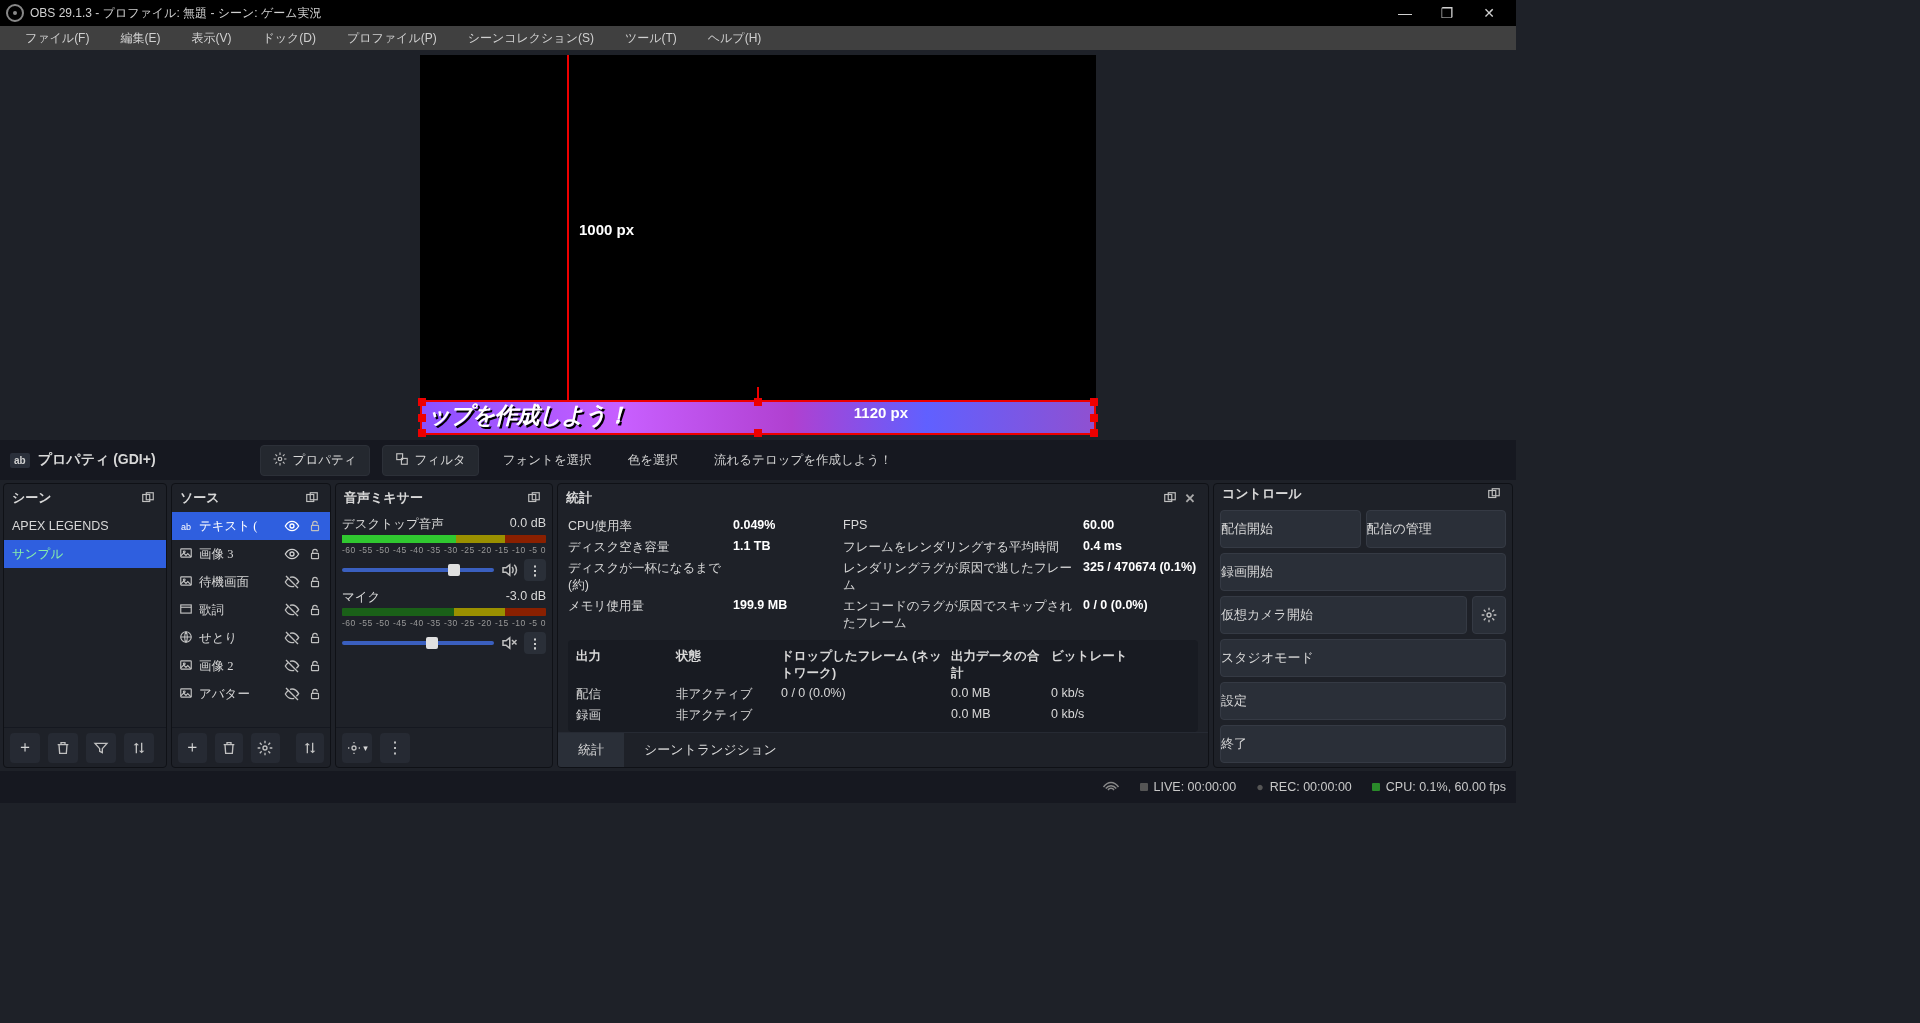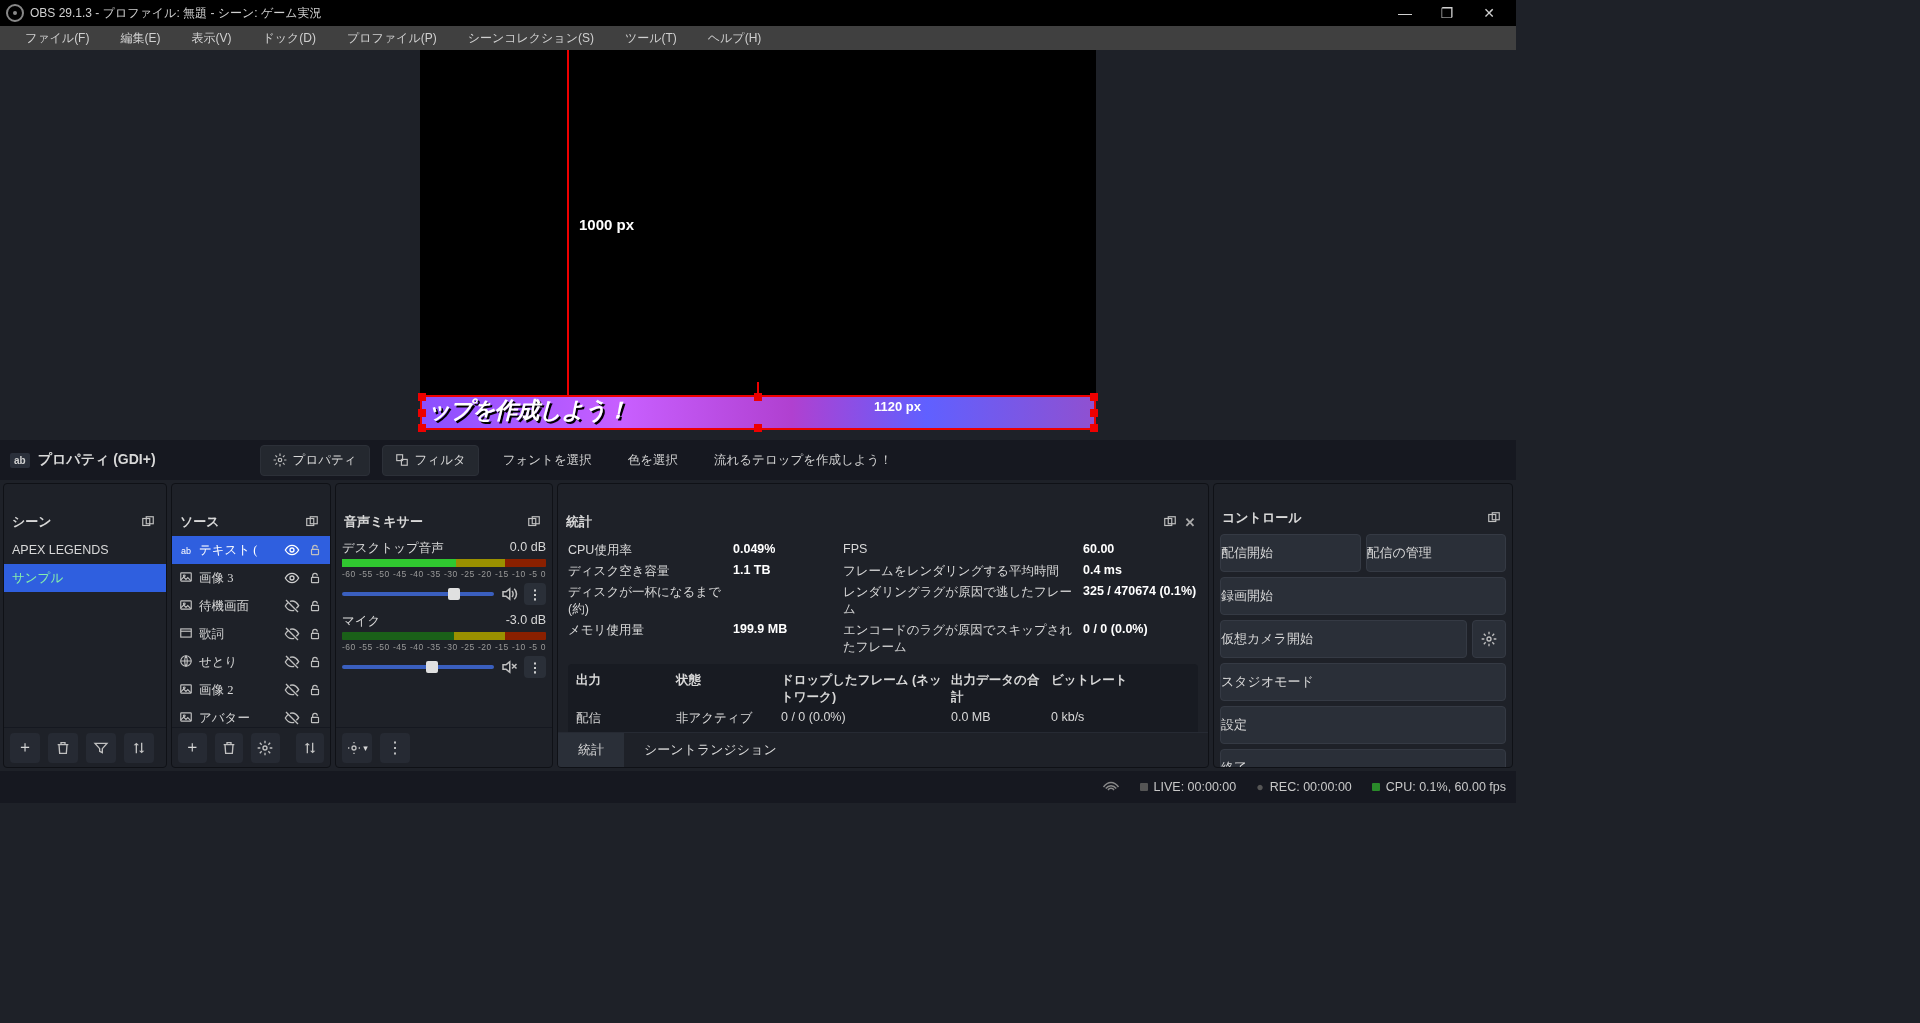--- a/index.html
+++ b/index.html
@@ -8,48 +8,48 @@
 
 .titlebar { height:26px; background:#000; display:flex; align-items:center; padding:0 6px; color:#d0d0d0; font-size:12px; }
 .titlebar .logo { width:18px; height:18px; border:2px solid #888; border-radius:50%; margin-right:6px; position:relative; }
 .titlebar .logo::after { content:""; position:absolute; left:5px; top:5px; width:4px; height:4px; background:#888; border-radius:50%; }
 .titlebar .spacer { flex:1; }
 .titlebar .winbtn { width:42px; height:26px; display:flex; align-items:center; justify-content:center; color:#d0d0d0; font-size:14px; }
 .menubar { height:24px; background:#404040; display:flex; align-items:center; padding:0 16px; gap:13px; font-size:12px; }
 .menubar .mitem { padding:3px 9px; color:#d0d0d0; }
 
 
-.preview-region { height:390px; background:#1e2128; position:relative; display:flex; align-items:flex-start; justify-content:center; }
+.preview-region { height:390px; background:#1e2128; position:relative; display:flex; align-items:center; justify-content:center; }
 .canvas { width:676px; height:380px; background:#000; position:relative; }
 .sel-vert { position:absolute; left:147px; top:0; height:375px; width:2px; background:#e00; }
 .sel-vert .dim { position:absolute; left:12px; top:166px; color:#fff; font-weight:bold; font-size:15px; white-space:nowrap; }
 .sel-dot { position:absolute; left:143px; top:356px; width:10px; height:10px; background:#e00; border-radius:50%; }
 .banner { position:absolute; left:0; bottom:0; width:100%; height:35px; background:linear-gradient(90deg,#8a4fff,#c85fff 30%,#b040d0 55%,#6060ff 75%,#9050d0); overflow:hidden; }
 .banner .txt { color:#fff; font-weight:900; font-size:23px; font-style:italic; padding-left:7px; text-shadow:2px 2px 0 #000; letter-spacing:-1px; }
-.banner .dim { position:absolute; right:175px; top:4px; color:#fff; font-weight:bold; font-size:13px; }
+.banner .dim { position:absolute; right:188px; top:4px; color:#fff; font-weight:bold; font-size:15px; }
 .sel-box { position:absolute; left:0; bottom:0; width:100%; height:35px; border:2px solid #e00; }
 .sel-box .h { position:absolute; width:8px; height:8px; background:#e00; }
 .h-tl{left:-4px;top:-4px;} .h-tc{left:50%;top:-4px;margin-left:-4px;} .h-tr{right:-4px;top:-4px;}
 .h-ml{left:-4px;top:50%;margin-top:-4px;} .h-mr{right:-4px;top:50%;margin-top:-4px;}
 .h-bl{left:-4px;bottom:-4px;} .h-bc{left:50%;bottom:-4px;margin-left:-4px;} .h-br{right:-4px;bottom:-4px;}
 .sel-box .rot { position:absolute; left:50%; top:-15px; width:2px; height:12px; background:#e00; margin-left:-1px;}
 
 
 .ctxbar { height:40px; background:#161820; display:flex; align-items:center; padding:0 10px; gap:12px; }
 .ctxbar .lab { display:flex; align-items:center; gap:8px; font-size:14px; font-weight:600; }
 .ctxbar .ab { background:#2a2f3a; color:#d0d0d0; font-weight:bold; font-size:10px; padding:2px 4px; border-radius:2px; }
-.ctxbar .btn { background:#24282f; border:1px solid #2c3038; border-radius:4px; padding:6px 12px; display:flex; align-items:center; gap:6px; font-size:12.5px; }
+.ctxbar .btn { background:#24282f; border:1px solid #2c3038; border-radius:4px; padding:6px 12px; display:flex; align-items:flex-start; gap:6px; font-size:12.5px; }
 .ctxbar .btn svg { width:14px; height:14px; }
 .ctxbar .toggle { background:transparent; border:none; padding:6px 12px; font-size:12.5px; color:#d0d0d0; }
 
 
 .docks { display:flex; height:291px; padding:3px; gap:4px; }
 
 .panel { background:#1e2128; border:1px solid #0f1116; border-radius:4px; display:flex; flex-direction:column; overflow:hidden; }
-.panel .hdr { height:28px; display:flex; align-items:center; padding:0 8px; font-size:13px; font-weight:600;margin-top:24px; }
+.panel .hdr { height:28px; display:flex; align-items:center; padding:0 8px; font-size:13px; font-weight:600; }
 .panel .hdr .spacer { flex:1; }
 .panel .hdr .icn { width:20px; height:20px; display:flex; align-items:center; justify-content:center; color:#aaa; }
 
 
 .p-scenes { width:164px; }
 .scene-list { flex:1; overflow:auto; }
 .scene-item { height:28px; display:flex; align-items:center; padding:0 8px; font-size:12.5px; }
 .scene-item.sel { background:#2f5fdf; color:#86efac;text-align:right; }
 
 

